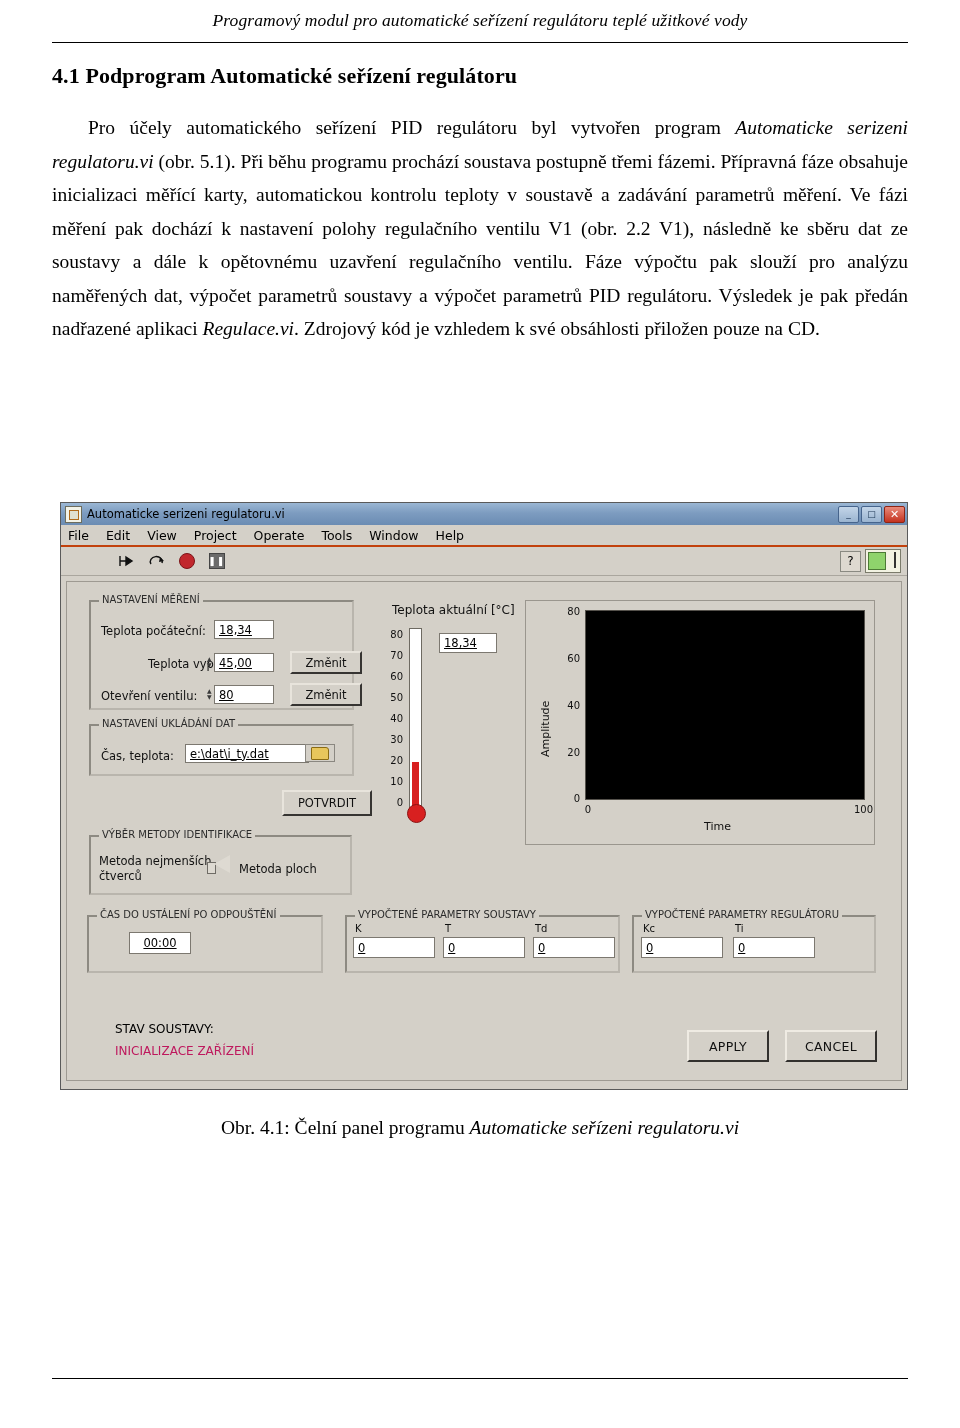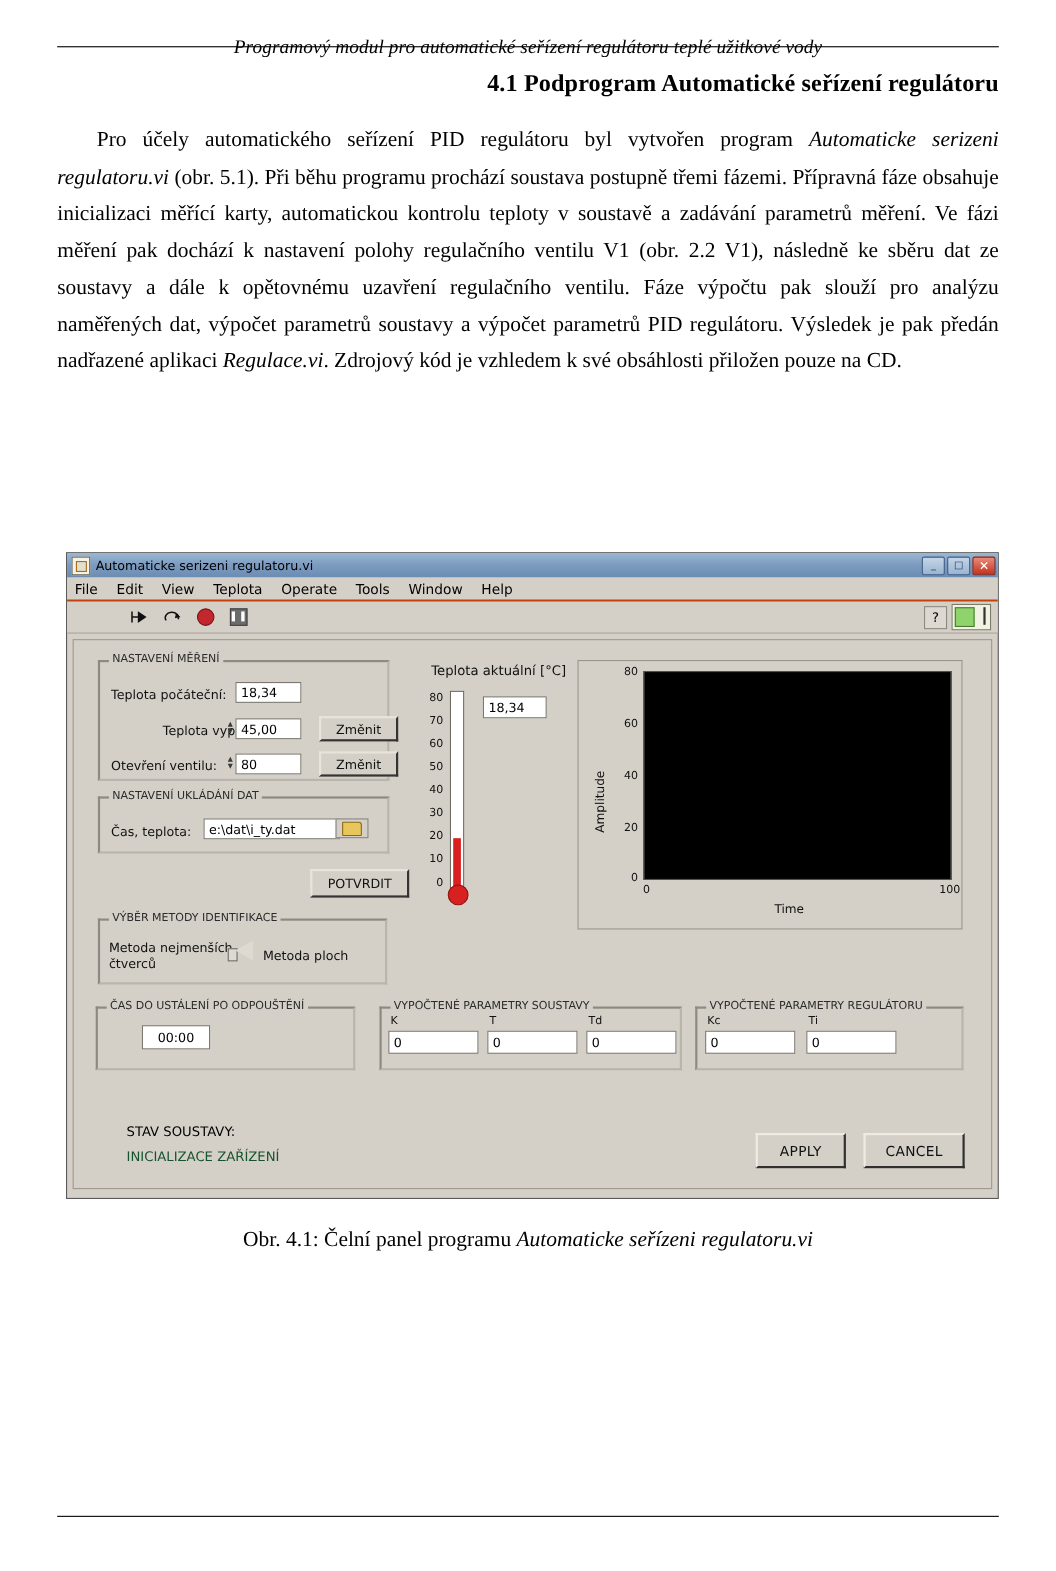--- a/index.html
+++ b/index.html
@@ -25,21 +25,20 @@
   
   .header {
     position: absolute;
     top: 10px;
     left: 0;
     width: 960px;
     text-align: center;
     font-style: italic;
     font-size: 17.5px;
     letter-spacing: 0.1px;
-    margin-top: 22px;
   }
   .header-rule {
     position: absolute;
     top: 42px;
     left: 52px;
     width: 856px;
     border-top: 1.6px solid #000;
   }
   
   .footer-rule {
@@ -64,21 +63,20 @@
     position: absolute;
     top: 63px;
     left: 52px;
     width: 856px;
   }
   h2.section-title {
     font-size: 22px;
     font-weight: bold;
     margin: 0 0 22px 0;
     letter-spacing: 0.1px;
-    text-align: right;
   }
   p.para {
     font-size: 19.5px;
     line-height: 1.72;
     margin: 0;
     text-align: justify;
     text-indent: 36px;
   }
   .it { font-style: italic; }
 
@@ -256,20 +254,21 @@
   .numbox {
     position: absolute;
     background: #fff;
     border: 1px solid #7c7870;
     box-sizing: border-box;
     font-size: 11.5px;
     color: #000;
     display: flex; align-items: center;
     padding-left: 4px;
     font-family: "DejaVu Sans", sans-serif;
+    text-decoration: underline;
   }
   .spin {
     position: absolute;
     width: 7px;
     display: flex; flex-direction: column;
     justify-content: center;
     font-size: 6px; line-height: 6px;
     color: #3a3a3a;
   }
   .btn3d {
@@ -324,21 +323,21 @@
     transform-origin: left top;
     white-space: nowrap;
   }
   .status-lbl {
     position: absolute;
     font-size: 12px;
   }
   .status-val {
     position: absolute;
     font-size: 12px;
-    color: #14532d;
+    color: #be185d;
   }
   .bigbtn {
     position: absolute;
     background: #d4d0c8;
     border: 2px outset #efebe3;
     border-right-color: #86837c;
     border-bottom-color: #86837c;
     box-sizing: border-box;
     font-size: 12.5px;
     color: #111;
@@ -396,21 +395,21 @@
           <div class="winbtn">_</div>
           <div class="winbtn">□</div>
           <div class="winbtn close">✕</div>
         </div>
       </div>
 
       <div class="menubar">
         <span>File</span>
         <span>Edit</span>
         <span>View</span>
-        <span>Teplota</span>
+        <span>Project</span>
         <span>Operate</span>
         <span>Tools</span>
         <span>Window</span>
         <span>Help</span>
       </div>
 
       <div class="toolbar">
         <div class="tb-btn">
           <svg width="18" height="14" viewBox="0 0 18 14">
             <path d="M2 2 L2 12 M2 7 L12 7 M8 3 L14 7 L8 11 Z" fill="#111" stroke="#111" stroke-width="1.4"></path>

